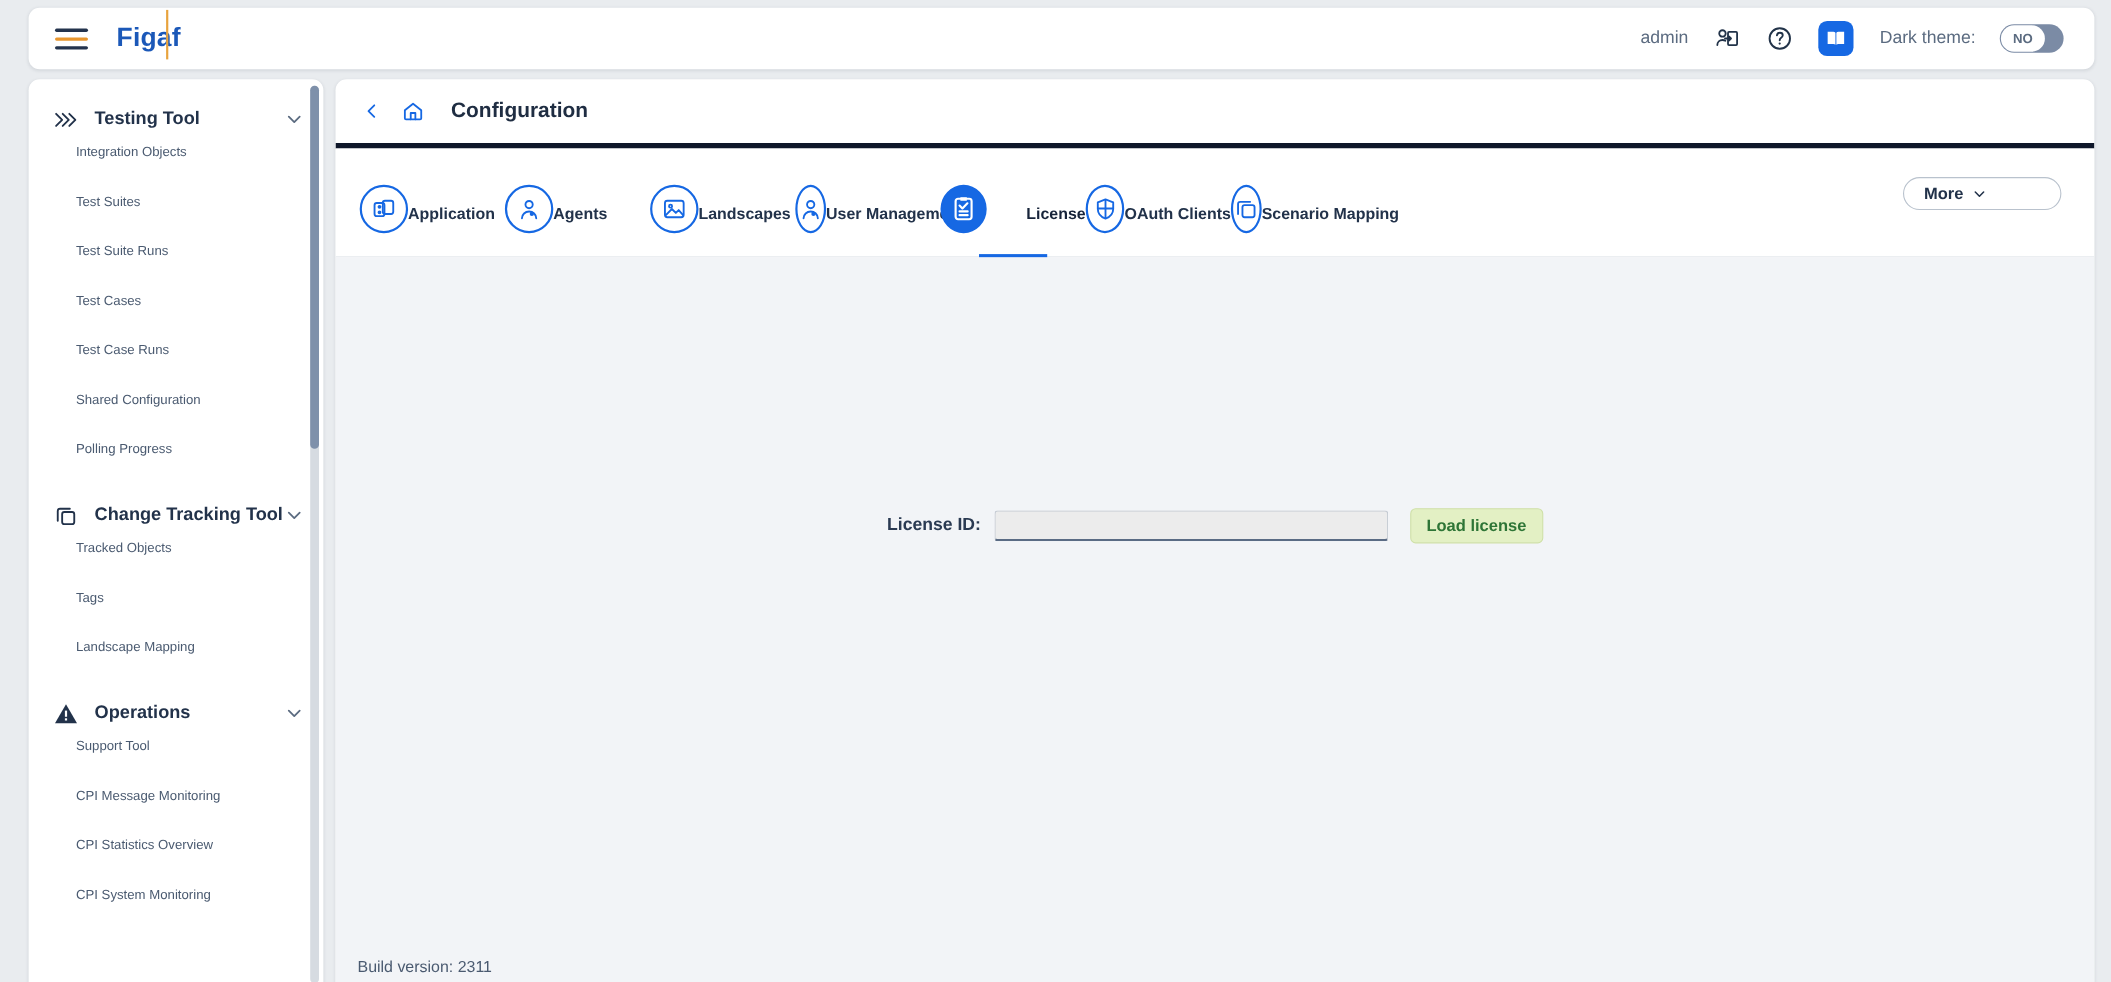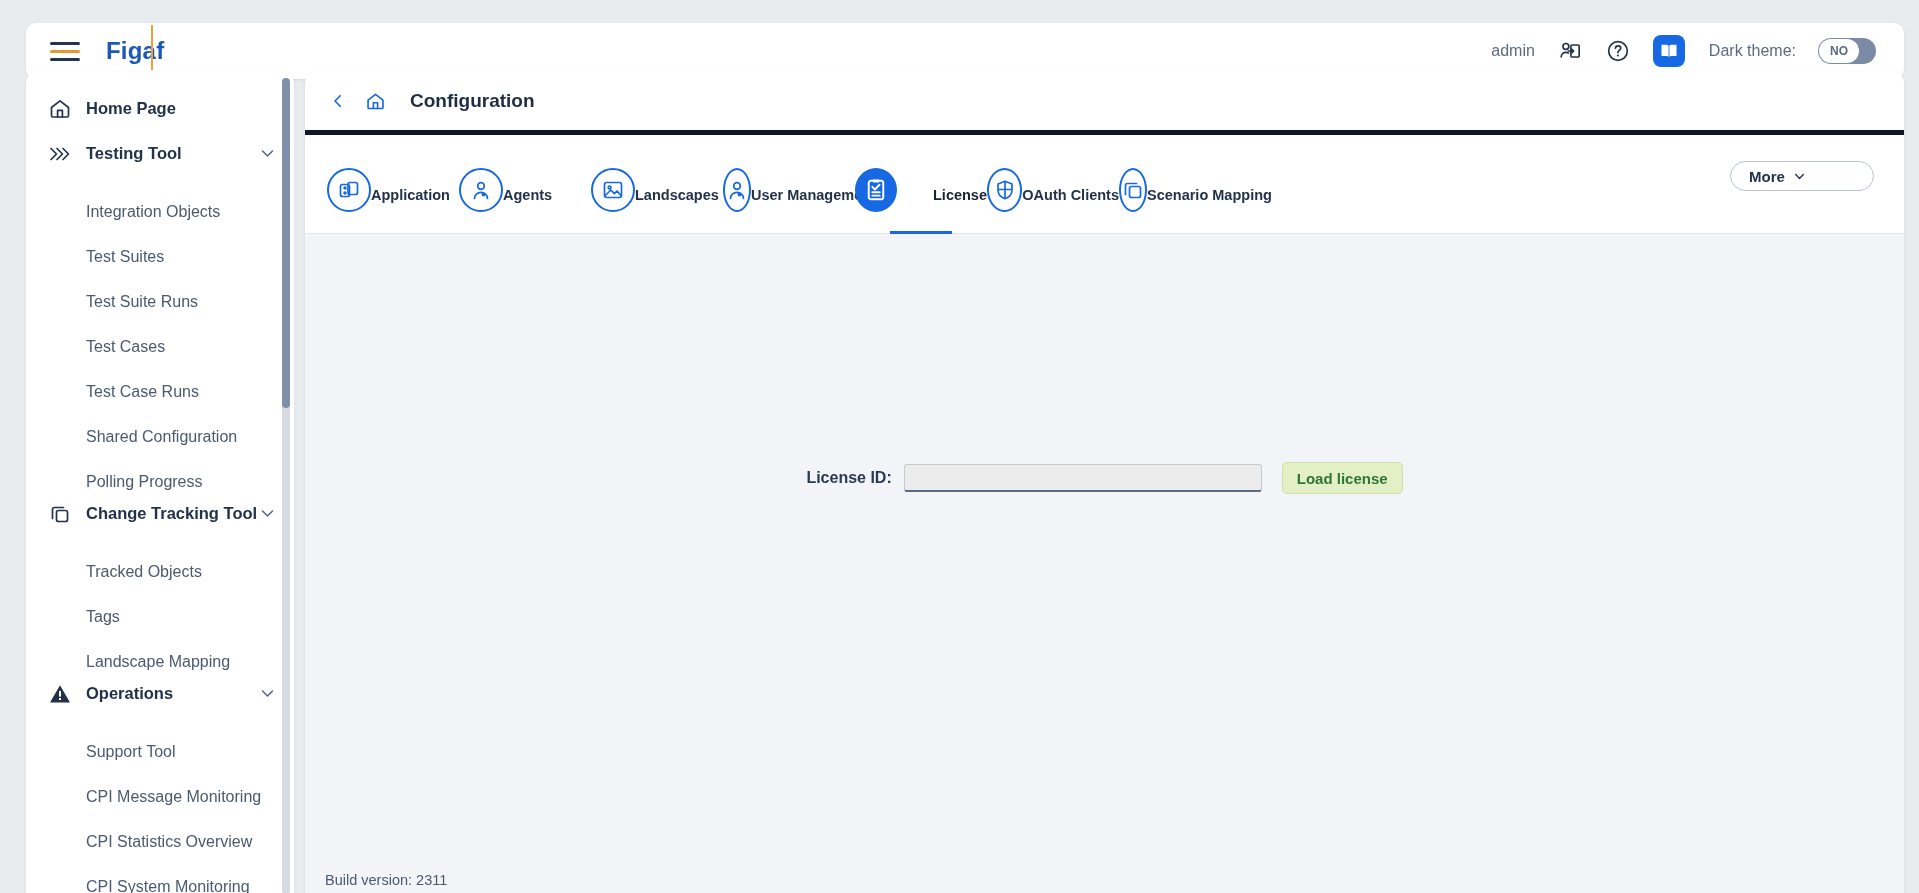--- a/index.html
+++ b/index.html
@@ -6,21 +6,21 @@
   html, body {
     width: 1919px; height: 893px;
     background: #e9ecef;
     font-family: "Liberation Sans", sans-serif;
     overflow: hidden;
   }
   body { position: relative; }
 
   
   .topbar {
-    position: absolute; left: 26px; top: 23px;
+    position: absolute; left: 26px; top: 7px;
     width: 1878px; height: 56px;
     background: #ffffff;
     border-radius: 10px;
     box-shadow: 0 1px 3px rgba(30,40,60,0.10);
     display: flex; align-items: center;
   }
   .hamburger {
     margin-left: 24px;
     width: 30px; height: 24px;
     display: flex; flex-direction: column; justify-content: center; gap: 5px;
@@ -96,23 +96,23 @@
     width: 24px; height: 24px; margin-right: 14px;
     display: flex; align-items: center; justify-content: center;
     color: #22324a; flex: none;
   }
   .nav-group .label {
     font-size: 16.5px; font-weight: bold; color: #22324a;
   }
   .nav-group .chev { margin-left: auto; color: #5b6b80; display:flex; }
 
   .nav-item {
-    display: flex; align-items: flex-end;
-    height: 45px; padding-left: 60px;
-    font-size: 16px; color: #4a5a70;
+    display: flex; align-items: flex-start;
+    height: 45px; padding-left: 43px;
+    font-size: 12px; color: #4a5a70;
     cursor: pointer;
   }
 
   .sb-track {
     position: absolute; right: 4px; top: 6px;
     width: 8px; height: 816px;
     background: #d6dbe1; border-radius: 4px;
   }
   .sb-thumb {
     position: absolute; right: 4px; top: 6px;
@@ -271,29 +271,20 @@
       <span class="knob">NO</span>
     </span>
   </div>
 </div>
 
 <div class="sidebar">
   <div class="sidebar-scroll" id="sidebar-list">
       <div class="nav-group">
         <span class="ico">
           <svg width="24" height="24" viewBox="0 0 24 24" fill="none" stroke="currentColor" stroke-width="1.7" stroke-linecap="round" stroke-linejoin="round">
-            <path d="M3.5 10.5 12 3.8l8.5 6.7v8.3a1.2 1.2 0 0 1-1.2 1.2H4.7a1.2 1.2 0 0 1-1.2-1.2z"></path>
-            <path d="M9.6 20V13.4h4.8V20"></path>
-          </svg>
-        </span>
-        <span class="label">Home Page</span>
-      </div>
-      <div class="nav-group">
-        <span class="ico">
-          <svg width="24" height="24" viewBox="0 0 24 24" fill="none" stroke="currentColor" stroke-width="1.7" stroke-linecap="round" stroke-linejoin="round">
             <path d="M3 6.5 8.5 12 3 17.5"></path>
             <path d="M9 6.5 14.5 12 9 17.5"></path>
             <path d="M15 6.5 20.5 12 15 17.5"></path>
           </svg>
         </span>
         <span class="label">Testing Tool</span>
         <span class="chev">
           <svg width="17" height="17" viewBox="0 0 24 24" fill="none" stroke="currentColor" stroke-width="2.3" stroke-linecap="round" stroke-linejoin="round">
             <path d="M5 8.5 12 15.5 19 8.5"></path>
           </svg>

